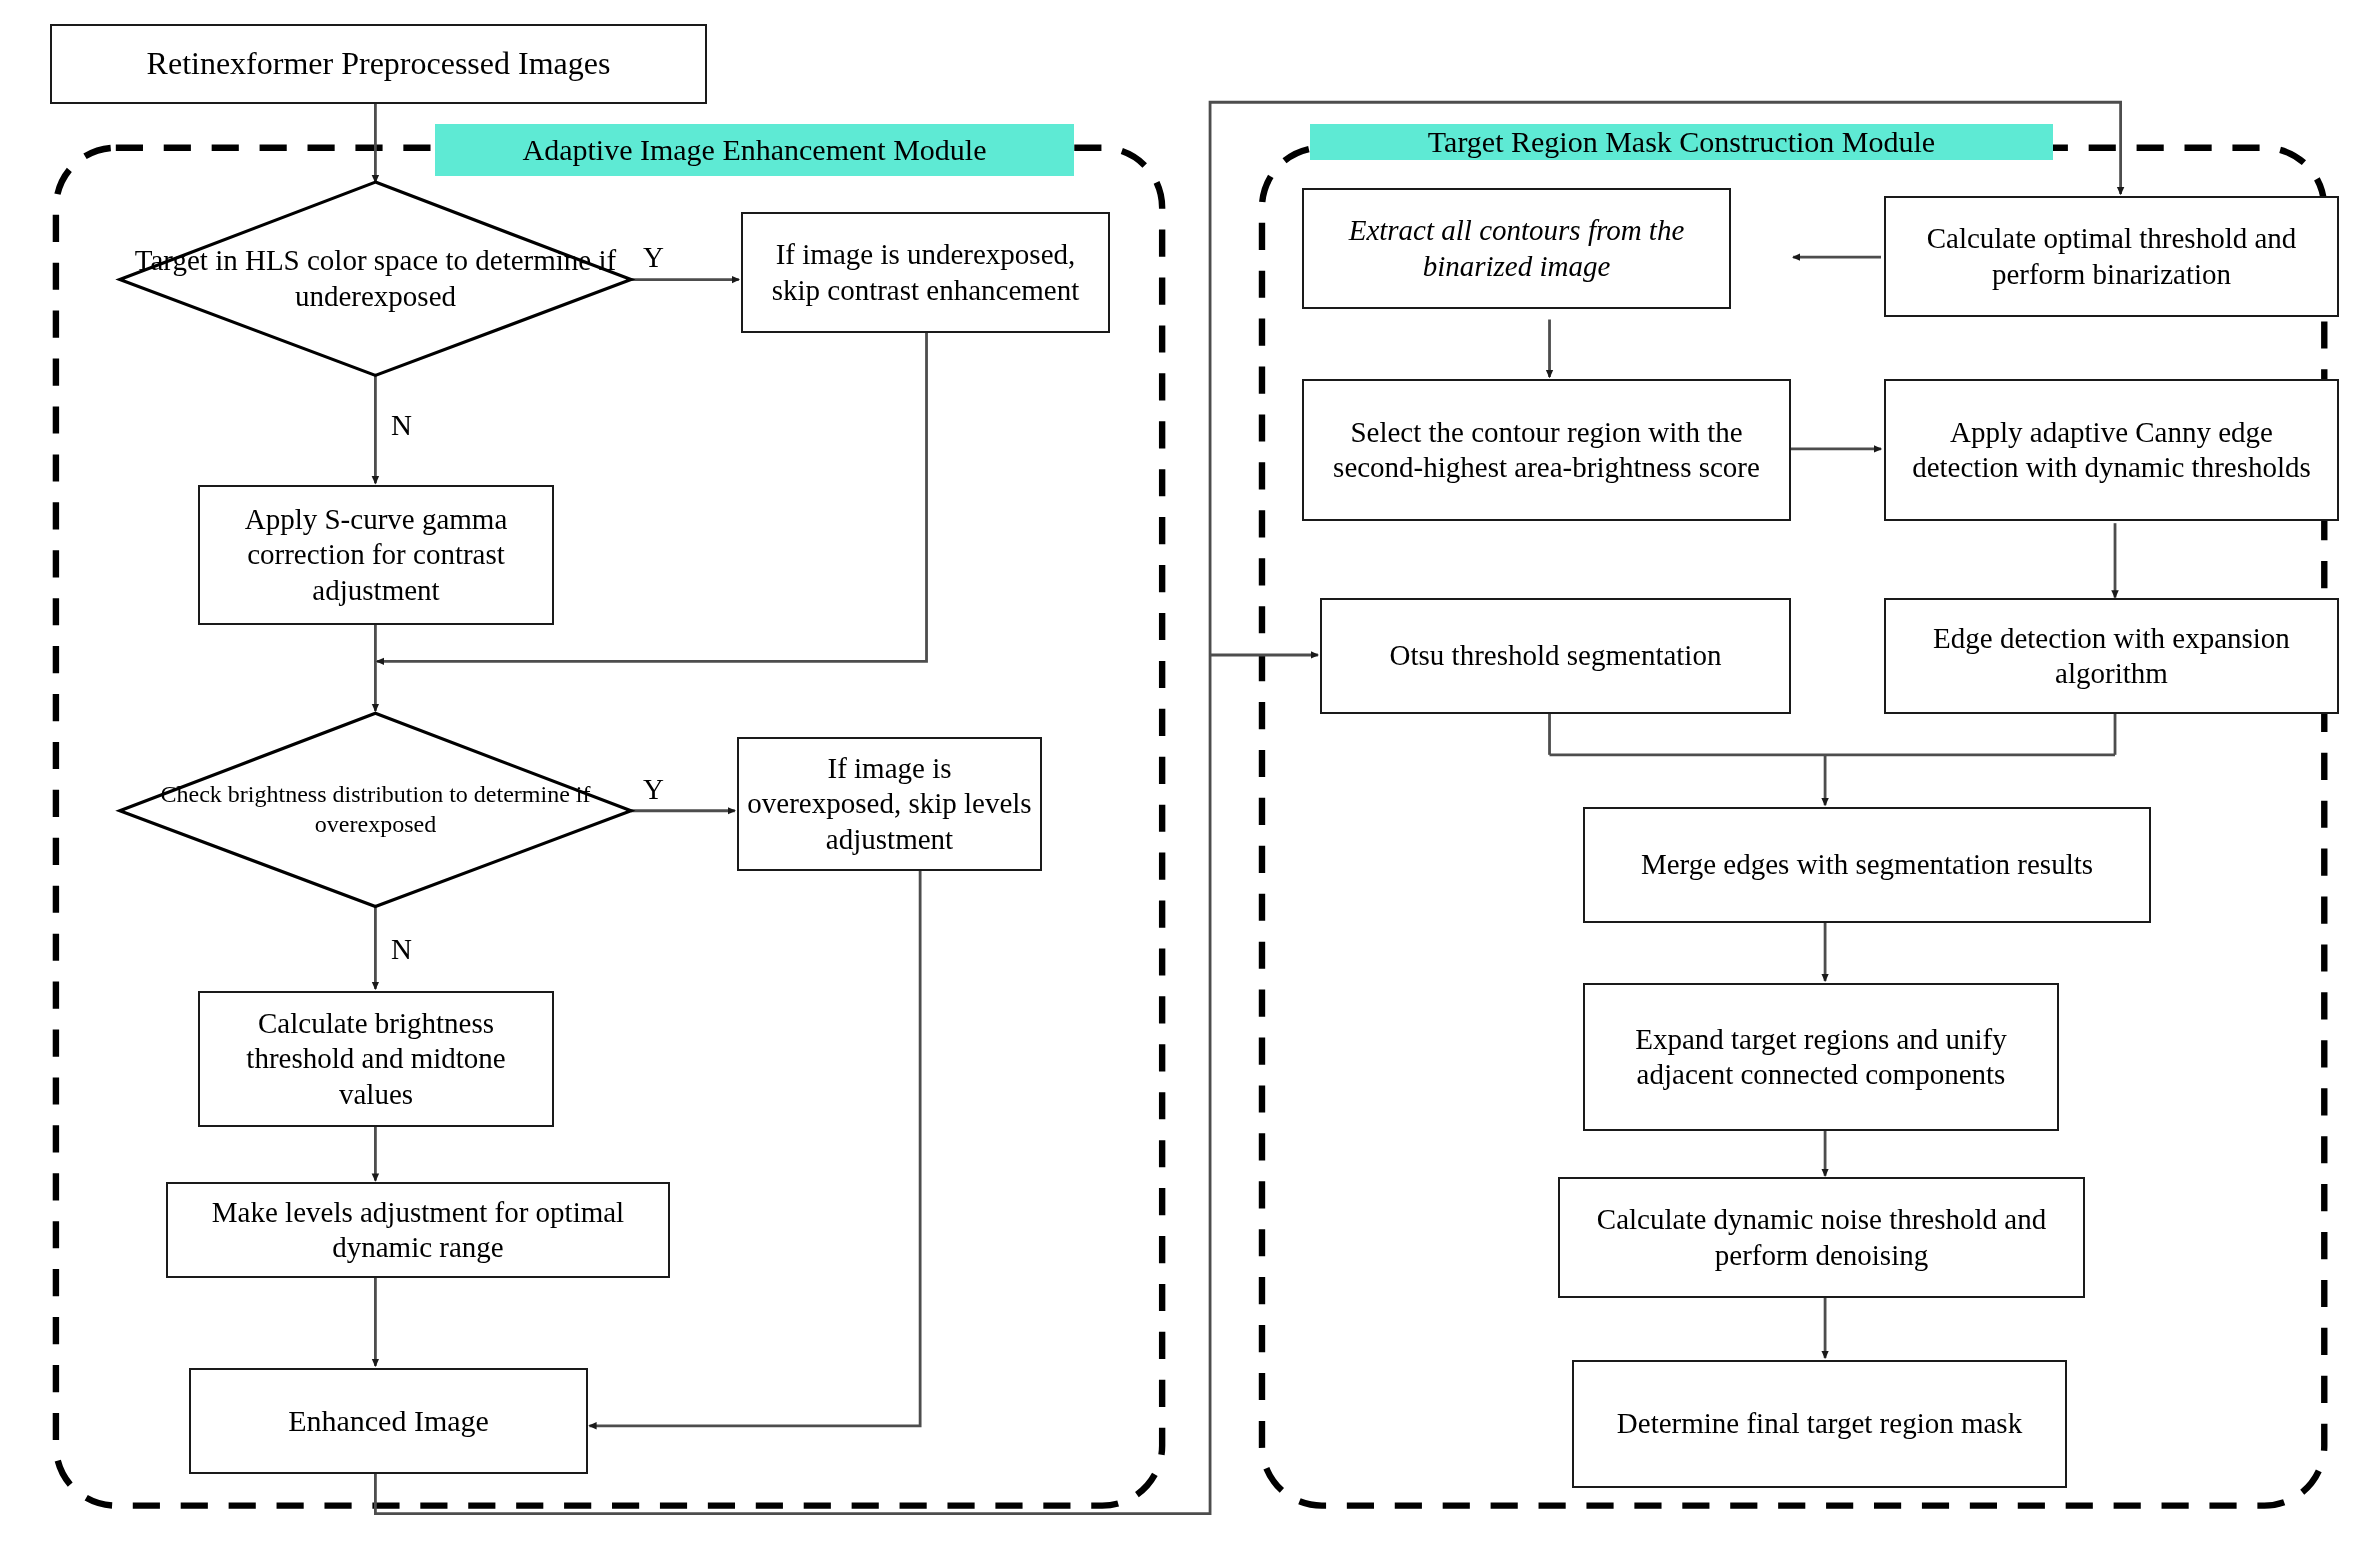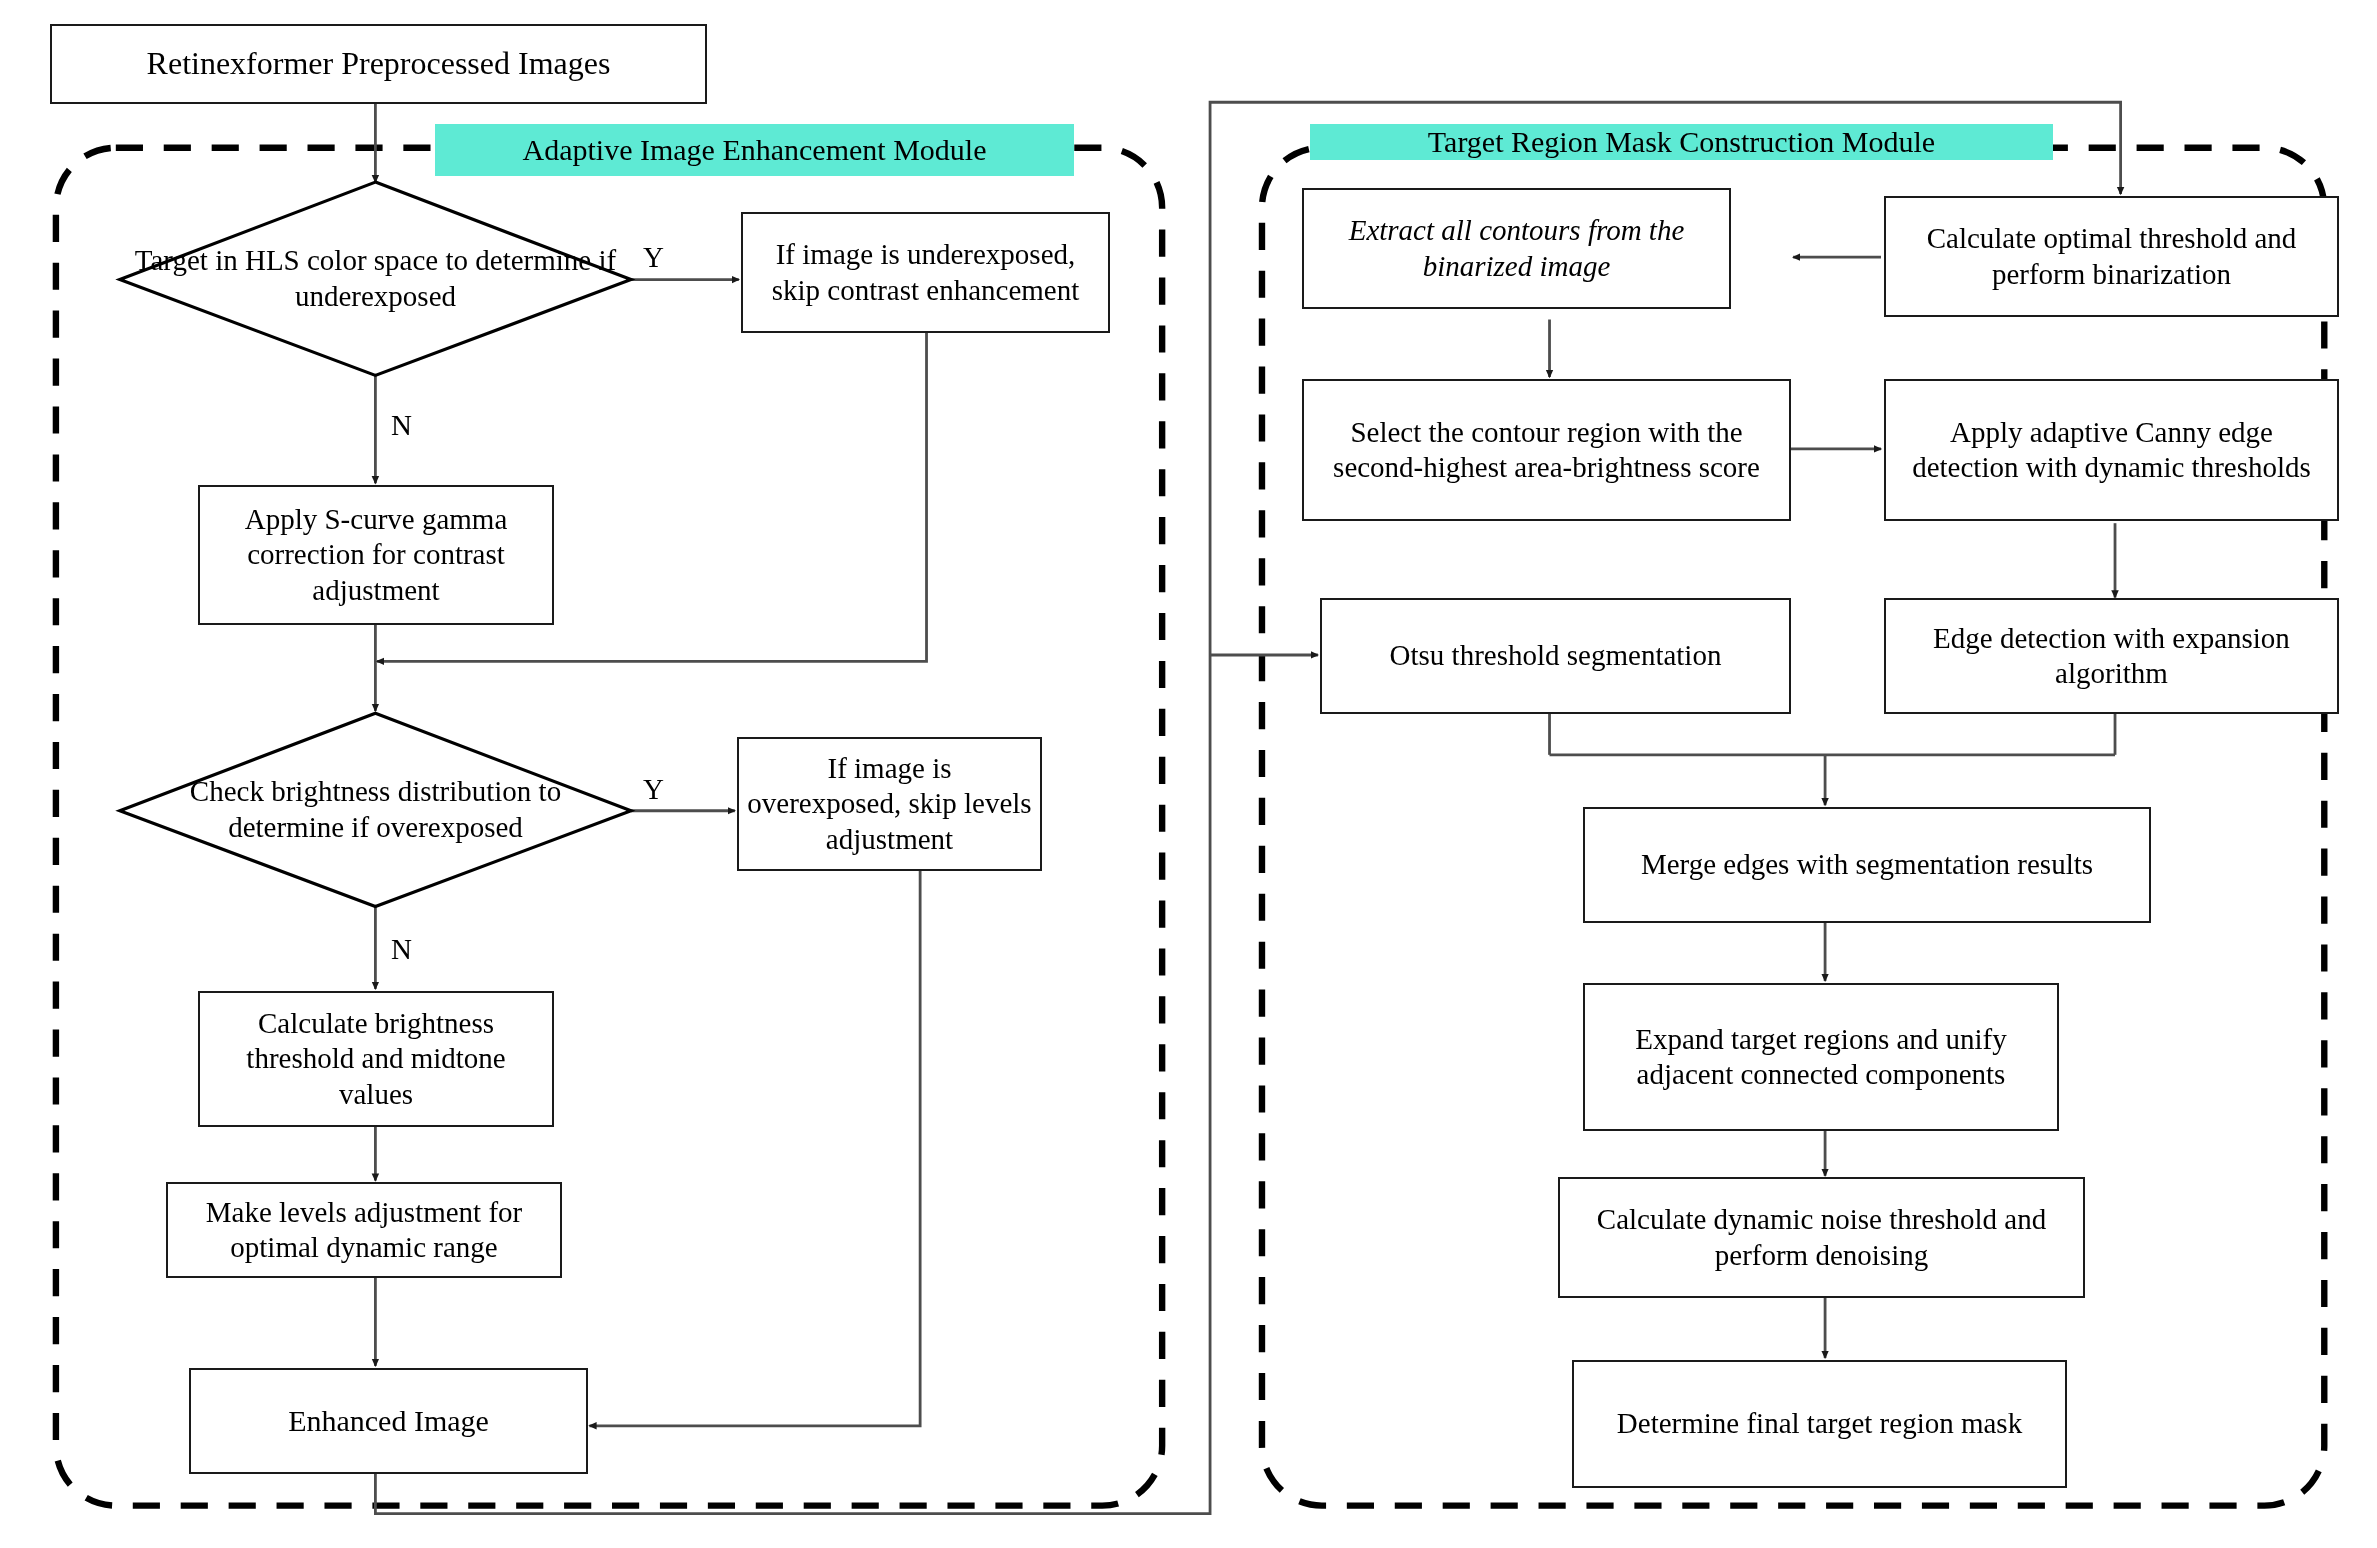--- a/index.html
+++ b/index.html
@@ -105,39 +105,39 @@
   </div>
 
   <div class="node" style="left:741px;top:212px;width:369px;height:121px;font-size:29px;">
     <span>If image is underexposed, skip contrast enhancement</span>
   </div>
 
   <div class="node" style="left:198px;top:485px;width:356px;height:140px;font-size:29px;">
     <span>Apply S-curve gamma correction for contrast adjustment</span>
   </div>
 
-  <div class="diamond" style="left:120px;top:713px;width:511px;height:193px;font-size:29px;text-align:center;">
+  <div class="diamond" style="left:120px;top:713px;width:511px;height:193px;font-size:24px;text-align:center;">
     <div class="dtext">Check brightness distribution to determine if overexposed</div>
   </div>
   <div class="edgelabel" style="left:643px;top:773px;font-size:29px;">
     <span>Y</span>
   </div>
   <div class="edgelabel" style="left:391px;top:933px;font-size:29px;">
     <span>N</span>
   </div>
 
   <div class="node" style="left:737px;top:737px;width:305px;height:134px;font-size:29px;">
     <span>If image is overexposed, skip levels adjustment</span>
   </div>
 
   <div class="node" style="left:198px;top:991px;width:356px;height:136px;font-size:29px;">
     <span>Calculate brightness threshold and midtone values</span>
   </div>
 
-  <div class="node" style="left:166px;top:1182px;width:396px;height:96px;font-size:29px;text-align:center;">
+  <div class="node" style="left:166px;top:1182px;width:504px;height:96px;font-size:29px;text-align:center;">
     <span>Make levels adjustment for optimal dynamic range</span>
   </div>
 
   <div class="node" style="left:189px;top:1368px;width:399px;height:106px;font-size:30px;">
     <span>Enhanced Image</span>
   </div>
 
   <div class="node" style="left:1884px;top:196px;width:455px;height:121px;font-size:29px;">
     <span>Calculate optimal threshold and perform binarization</span>
   </div>

